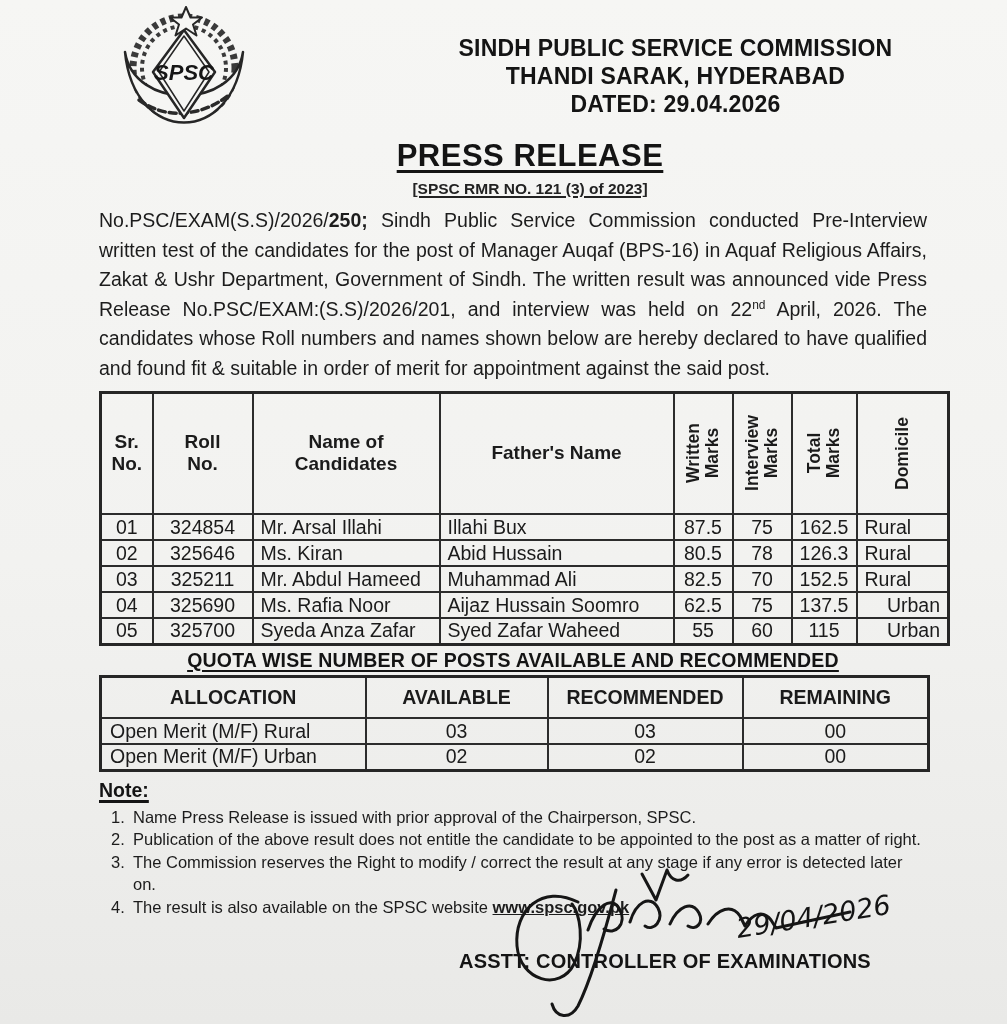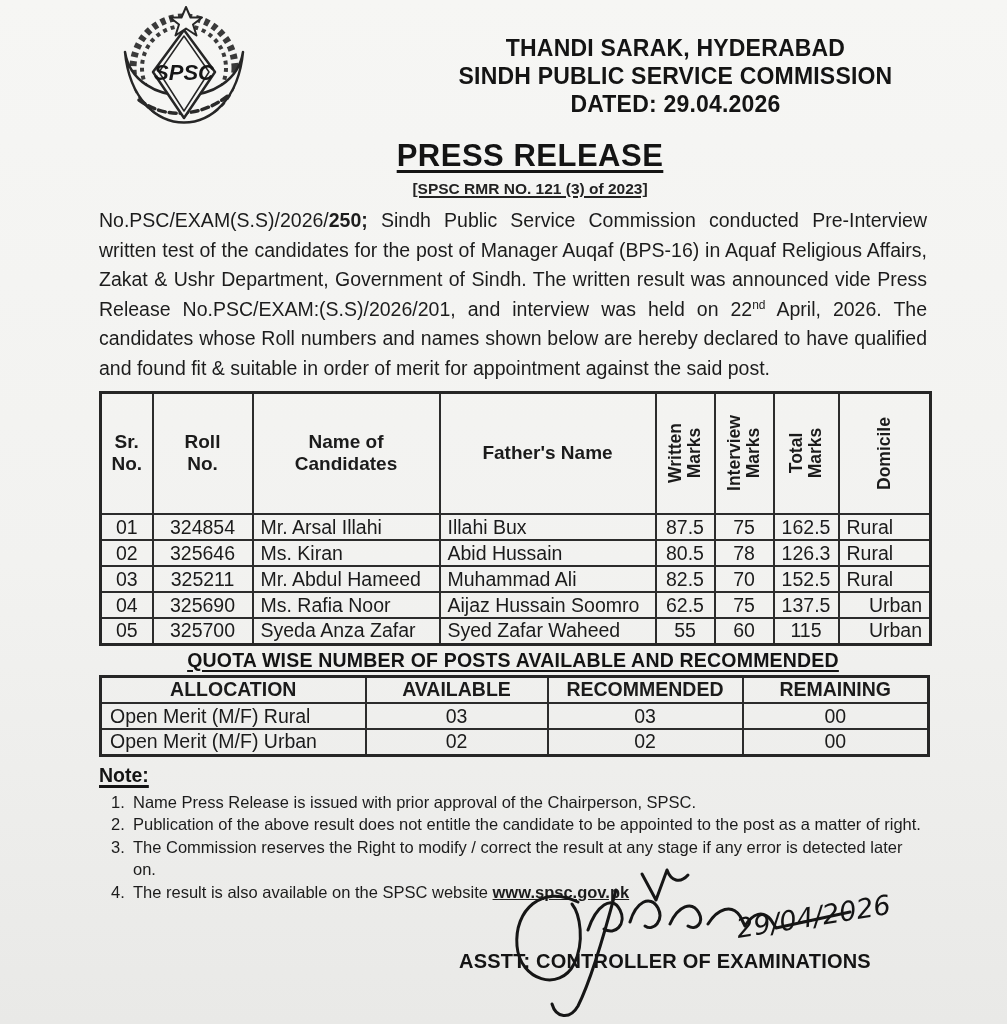--- a/index.html
+++ b/index.html
@@ -47,42 +47,42 @@
 
   
   table { border-collapse: collapse; table-layout: fixed; width: 828px; background: transparent; }
   .results { margin-top: 7px; border: 3px solid #262626; }
   .results th, .results td { border: 2px solid #2c2c2c; }
   .results th { font-size: 19px; font-weight: bold; height: 122px; vertical-align: middle; text-align: center; line-height: 22px; }
   .results td { font-size: 19.5px; height: 26px; padding: 0 2px; vertical-align: middle; }
   .results .c-sr       { width: 52px;  text-align: center; }
   .results .c-roll     { width: 100px; text-align: center; }
   .results .c-name     { width: 187px; text-align: left; padding-left: 7px; }
-  .results .c-father   { width: 216px; text-align: left; padding-left: 7px; margin-top: 16px; }
+  .results .c-father   { width: 234px; text-align: left; padding-left: 7px; margin-top: 16px; }
   .results .c-written  { width: 59px;  text-align: center; }
   .results .c-interview{ width: 59px;  text-align: center; }
   .results .c-total    { width: 65px;  text-align: center; }
   .results .c-dom      { width: 92px; }
   .results td.dom-left  { text-align: left;  padding-left: 7px; margin-left: 32px; }
   .results td.dom-right { text-align: right; padding-right: 7px; }
 
   .results th.rot { position: relative; }
   .rot-wrap { position: absolute; inset: 0; display: flex; align-items: center; justify-content: center; }
   .rot-label { transform: rotate(-90deg); white-space: nowrap; line-height: 19px; font-size: 17.5px; }
   .rot-label span { display: block; text-align: center; }
 
   
   .quota-title {
     margin-top: 3px; text-align: center; font-size: 19.5px; font-weight: bold; color: #141414;
     text-decoration: underline; text-decoration-thickness: 2px; text-underline-offset: 3px;
     letter-spacing: .2px;
   }
   .quota { margin-top: 3px; border: 3px solid #262626; }
   .quota th, .quota td { border: 2px solid #2c2c2c; }
-  .quota th { font-size: 19.5px; font-weight: bold; height: 27px; text-align: center; vertical-align: middle; }
+  .quota th { font-size: 19.5px; font-weight: bold; height: 42px; text-align: center; vertical-align: middle; }
   .quota td { font-size: 19.5px; height: 26px; text-align: center; vertical-align: middle; }
   .quota .q-alloc { width: 265px; }
   .quota .q-avail { width: 182px; }
   .quota .q-rec   { width: 195px; }
   .quota .q-rem   { width: 186px; }
   .quota td.q-alloc { text-align: left; padding-left: 8px; }
 
   
   .note-heading {
     margin-top: 7px; font-size: 19.5px; font-weight: bold; color: #141414;
@@ -117,22 +117,22 @@
     <path d="M31,94 Q52,109 76,107 Q101,105 121,89" fill="none" stroke="#2a2a2a" stroke-width="3.5" stroke-dasharray="7 4" stroke-linecap="round"></path>
 
     <polygon points="76,24 107,66 76,112 45,66" fill="#f6f6f4" stroke="#262626" stroke-width="2.5" stroke-linejoin="round"></polygon>
     <polygon points="76,30 101,66 76,105 51,66" fill="none" stroke="#262626" stroke-width="1.5" stroke-linejoin="round"></polygon>
     <text x="76" y="74" text-anchor="middle" font-family="Liberation Sans, sans-serif" font-size="22" font-weight="bold" font-style="italic" fill="#161616">SPSC</text>
 
     <path d="M78 1 L82.5 11.5 L94 11.5 L85 18.5 L88.5 29.5 L78 22.5 L67.5 29.5 L71 18.5 L62 11.5 L73.5 11.5 Z" fill="#f6f6f4" stroke="#262626" stroke-width="2" stroke-linejoin="round"></path>
   </svg>
 
   <div class="letterhead">
+    <div>SINDH PUBLIC SERVICE COMMISSION</div>
     <div>THANDI SARAK, HYDERABAD</div>
-    <div>SINDH PUBLIC SERVICE COMMISSION</div>
     <div>DATED: 29.04.2026</div>
   </div>
 
   <div class="pr-block">
     <div class="pr-title">PRESS RELEASE</div><br>
     <div class="pr-ref">[SPSC RMR NO. 121 (3) of 2023]</div>
   </div>
 
   <div class="content">
 

